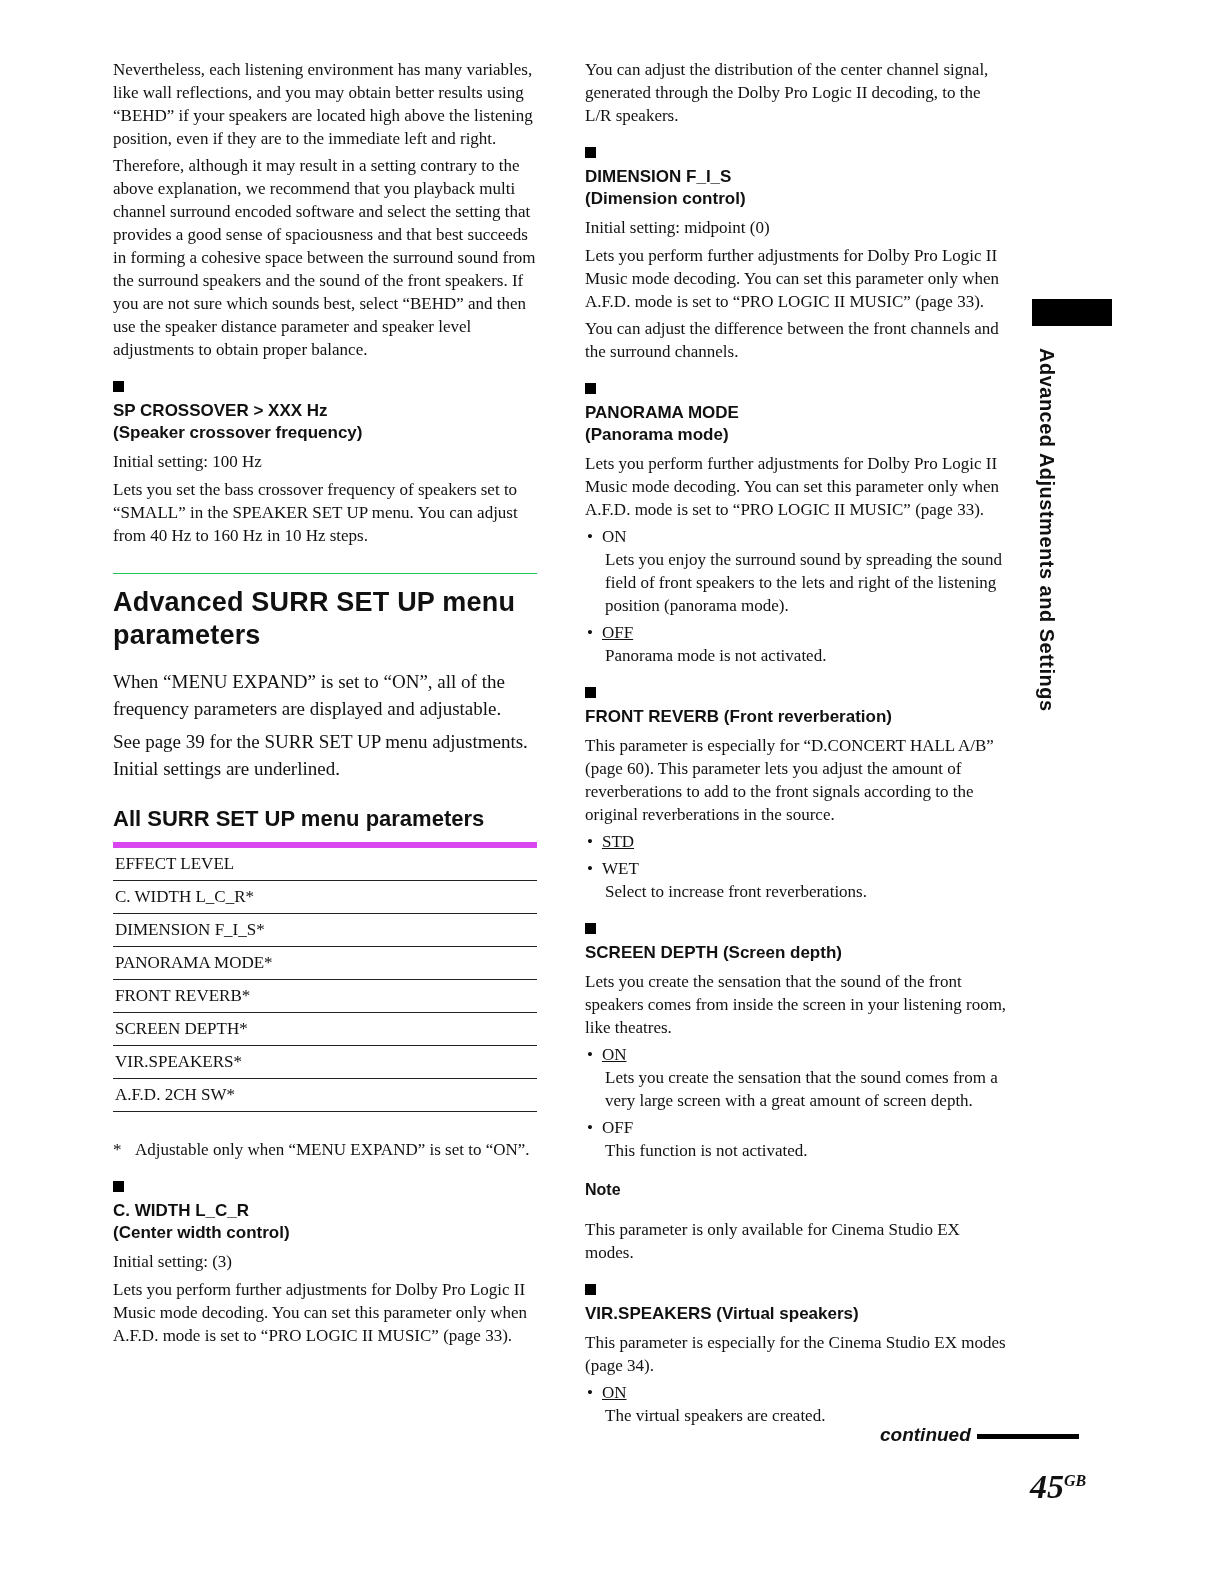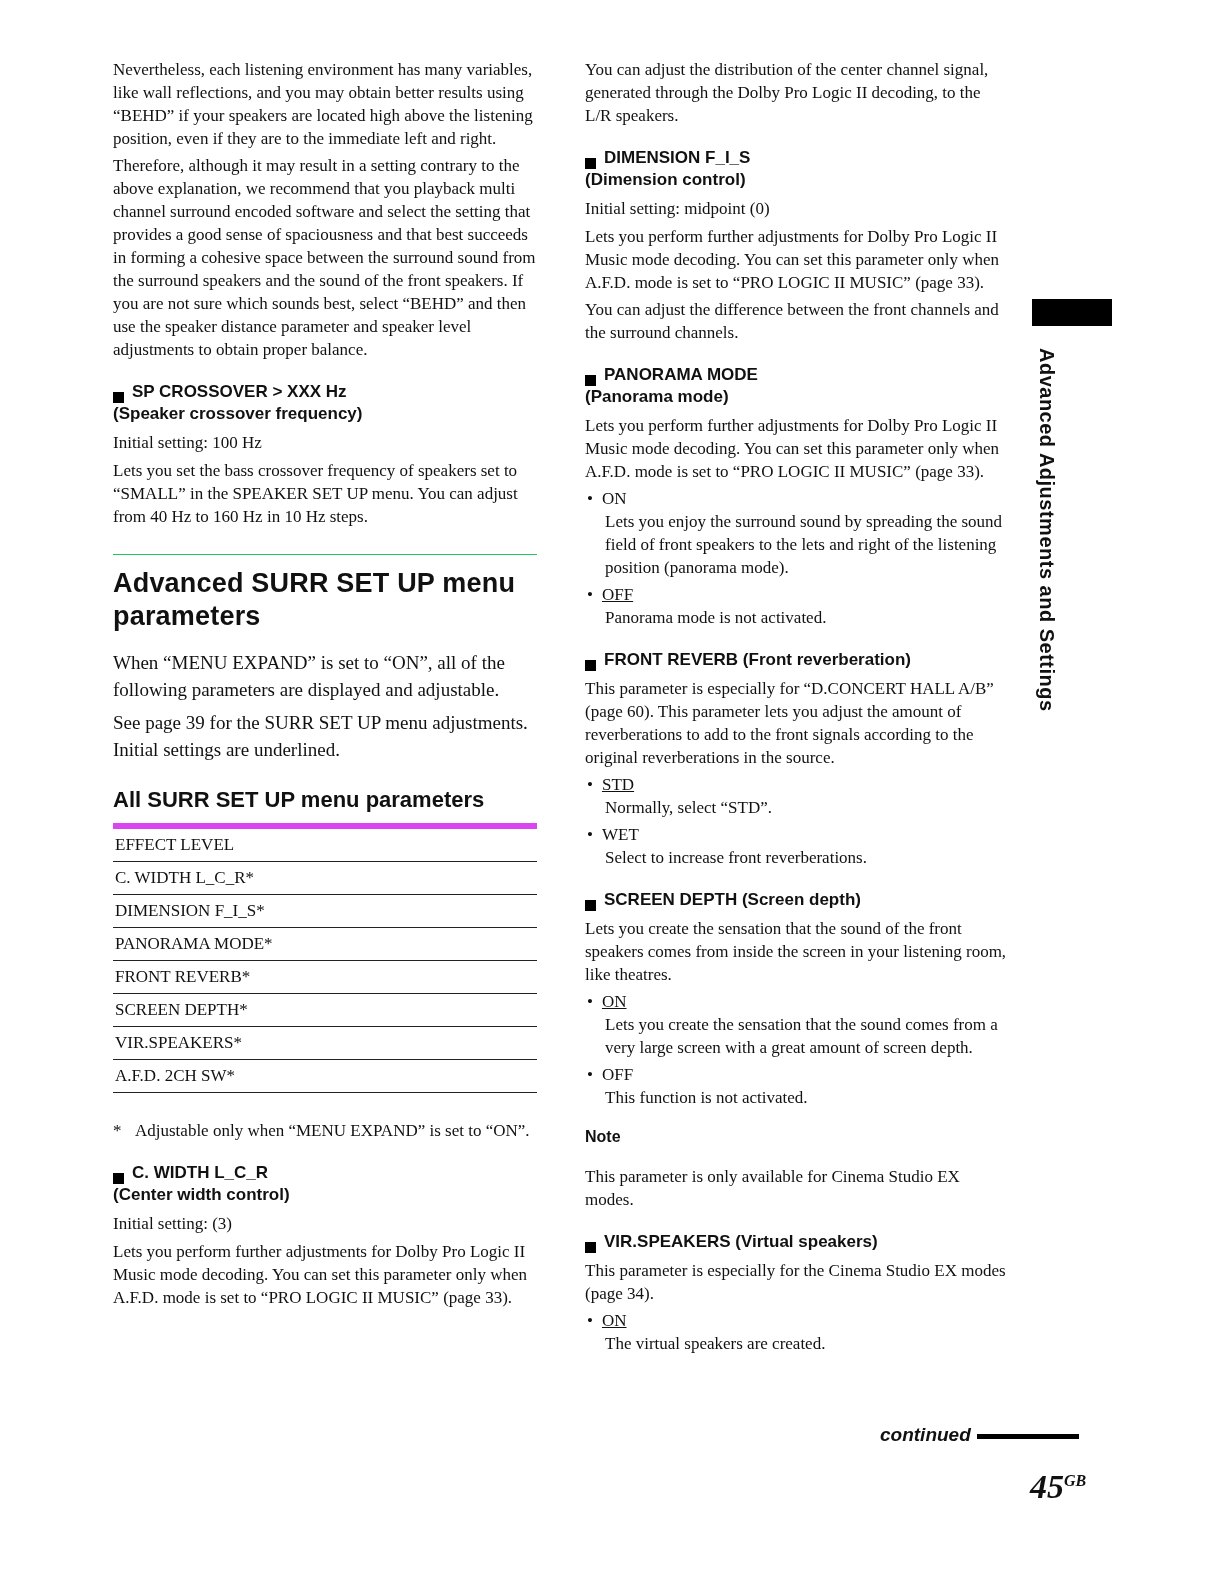--- a/index.html
+++ b/index.html
@@ -9,22 +9,22 @@
     color:#111; font-family:"Liberation Serif", serif; overflow:hidden;
   }
   .col { position:absolute; top:58px; }
   .col.left  { left:113px; width:424px; }
   .col.right { left:585px; width:424px; }
 
   p.body { font:17px/23px "Liberation Serif", serif; margin-bottom:4px; }
   p.body.lg { font-size:19px; line-height:27px; margin-bottom:6px; }
 
   .section { margin-top:20px; }
-  .sec-title { display:flex; align-items:flex-end; gap:8px;
-    font:bold 17px/22px "Liberation Sans", sans-serif; }
+  .sec-title { display:flex; align-items:flex-start; gap:8px;
+    font:bold 17px/22px "Liberation Sans", sans-serif;flex-direction:column; }
   .sq { width:11px; height:11px; background:#000; flex:none; }
   .sec-sub { font:bold 17px/22px "Liberation Sans", sans-serif; margin-bottom:6px; }
   .sec-title.solo { margin-bottom:6px; }
   .initial { font:17px/24px "Liberation Serif", serif; margin-bottom:4px; }
 
   .big-heading {
     margin-top:26px; border-top:1px solid #22c55e; padding-top:12px;
     font:bold 27px/33px "Liberation Sans", sans-serif; letter-spacing:0.2px;
     margin-bottom:16px;
   }
@@ -79,21 +79,21 @@
       <div class="sec-title">
         <span class="sq"></span>
         <span>SP CROSSOVER &gt; XXX Hz</span>
       </div>
       <div class="sec-sub">(Speaker crossover frequency)</div>
       <p class="initial">Initial setting: 100 Hz</p>
       <p class="body">Lets you set the bass crossover frequency of speakers set to “SMALL” in the SPEAKER SET UP menu. You can adjust from 40 Hz to 160 Hz in 10 Hz steps.</p>
     </div>
 
     <h2 class="big-heading">Advanced SURR SET UP menu parameters</h2>
-    <p class="body lg">When “MENU EXPAND” is set to “ON”, all of the following parameters are displayed and adjustable.</p>
+    <p class="body lg">When “MENU EXPAND” is set to “ON”, all of the frequency parameters are displayed and adjustable.</p>
     <p class="body lg">See page 39 for the SURR SET UP menu adjustments. Initial settings are underlined.</p>
 
     <h3 class="mid-heading">All SURR SET UP menu parameters</h3>
 
     <div class="param-table">
       <div class="param-row">EFFECT LEVEL</div>
       <div class="param-row">C. WIDTH L_C_R*</div>
       <div class="param-row">DIMENSION F_I_S*</div>
       <div class="param-row">PANORAMA MODE*</div>
       <div class="param-row">FRONT REVERB*</div>
@@ -158,21 +158,20 @@
       <div class="sec-title solo">
         <span class="sq"></span>
         <span>FRONT REVERB (Front reverberation)</span>
       </div>
       <p class="body">This parameter is especially for “D.CONCERT HALL A/B” (page 60). This parameter lets you adjust the amount of reverberations to add to the front signals according to the original reverberations in the source.</p>
 
       <div class="opt">
         <div class="opt-label">
           <span class="u">STD</span>
         </div>
-        <p class="opt-desc">Normally, select “STD”.</p>
       </div>
       <div class="opt">
         <div class="opt-label">
           <span>WET</span>
         </div>
         <p class="opt-desc">Select to increase front reverberations.</p>
       </div>
     </div>
 
     <div class="section">

